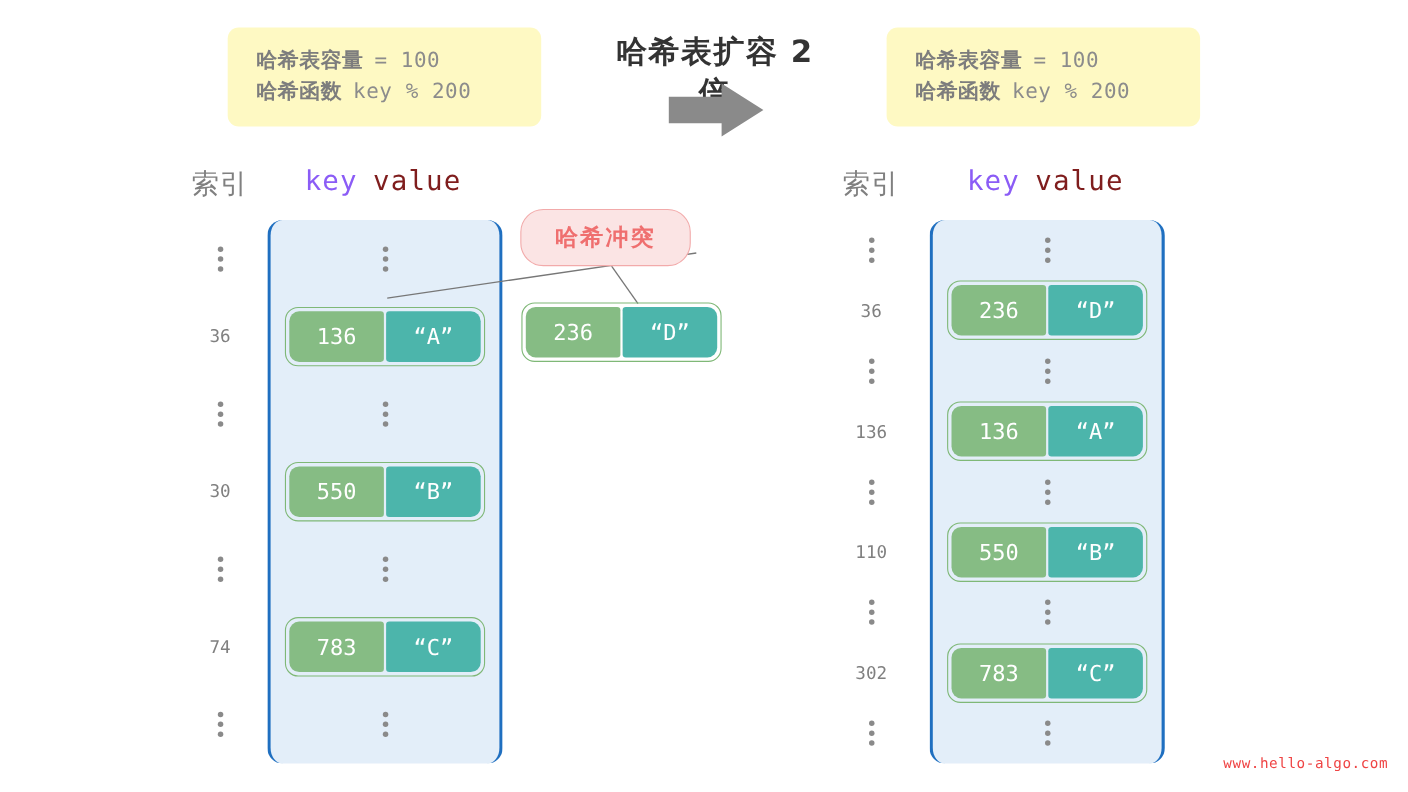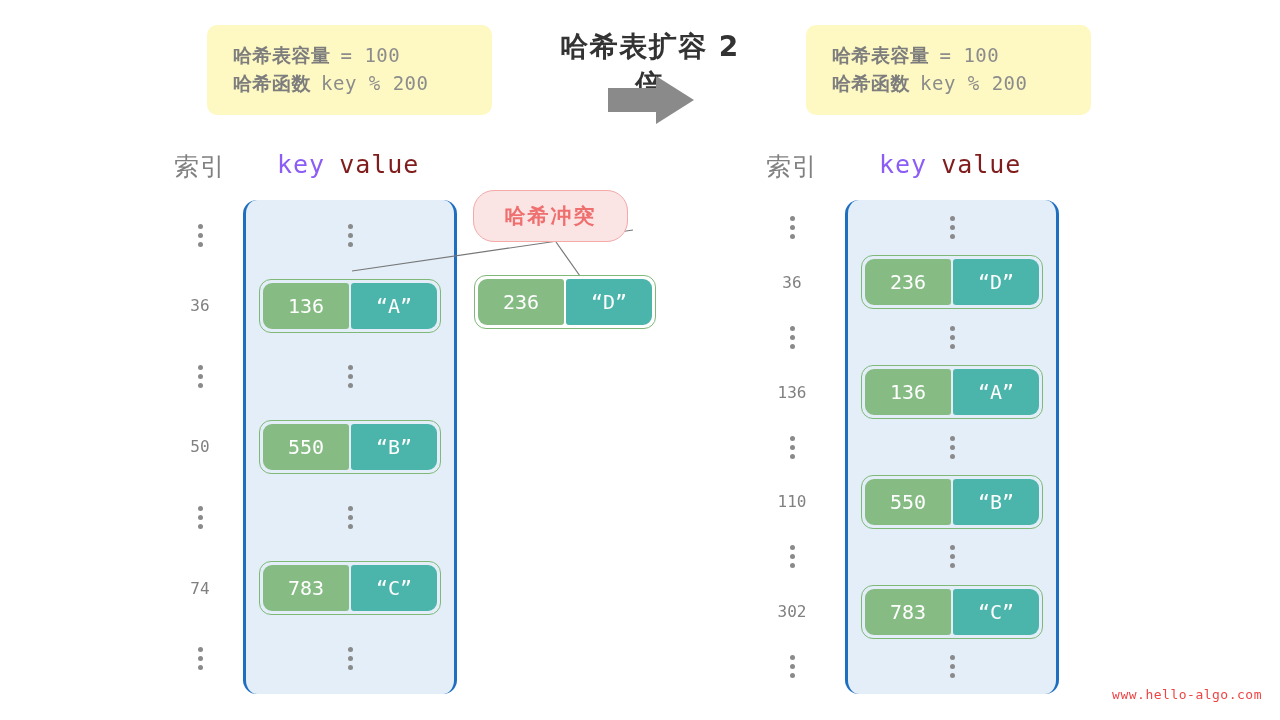--- a/index.html
+++ b/index.html
@@ -275,21 +275,21 @@
       </div>
     </div>
     <div class="index-cell">36</div>
     <div class="index-cell">
       <div class="vdots">
         <i></i>
         <i></i>
         <i></i>
       </div>
     </div>
-    <div class="index-cell">50</div>
+    <div class="index-cell">30</div>
     <div class="index-cell">
       <div class="vdots">
         <i></i>
         <i></i>
         <i></i>
       </div>
     </div>
     <div class="index-cell">74</div>
     <div class="index-cell">
       <div class="vdots">

